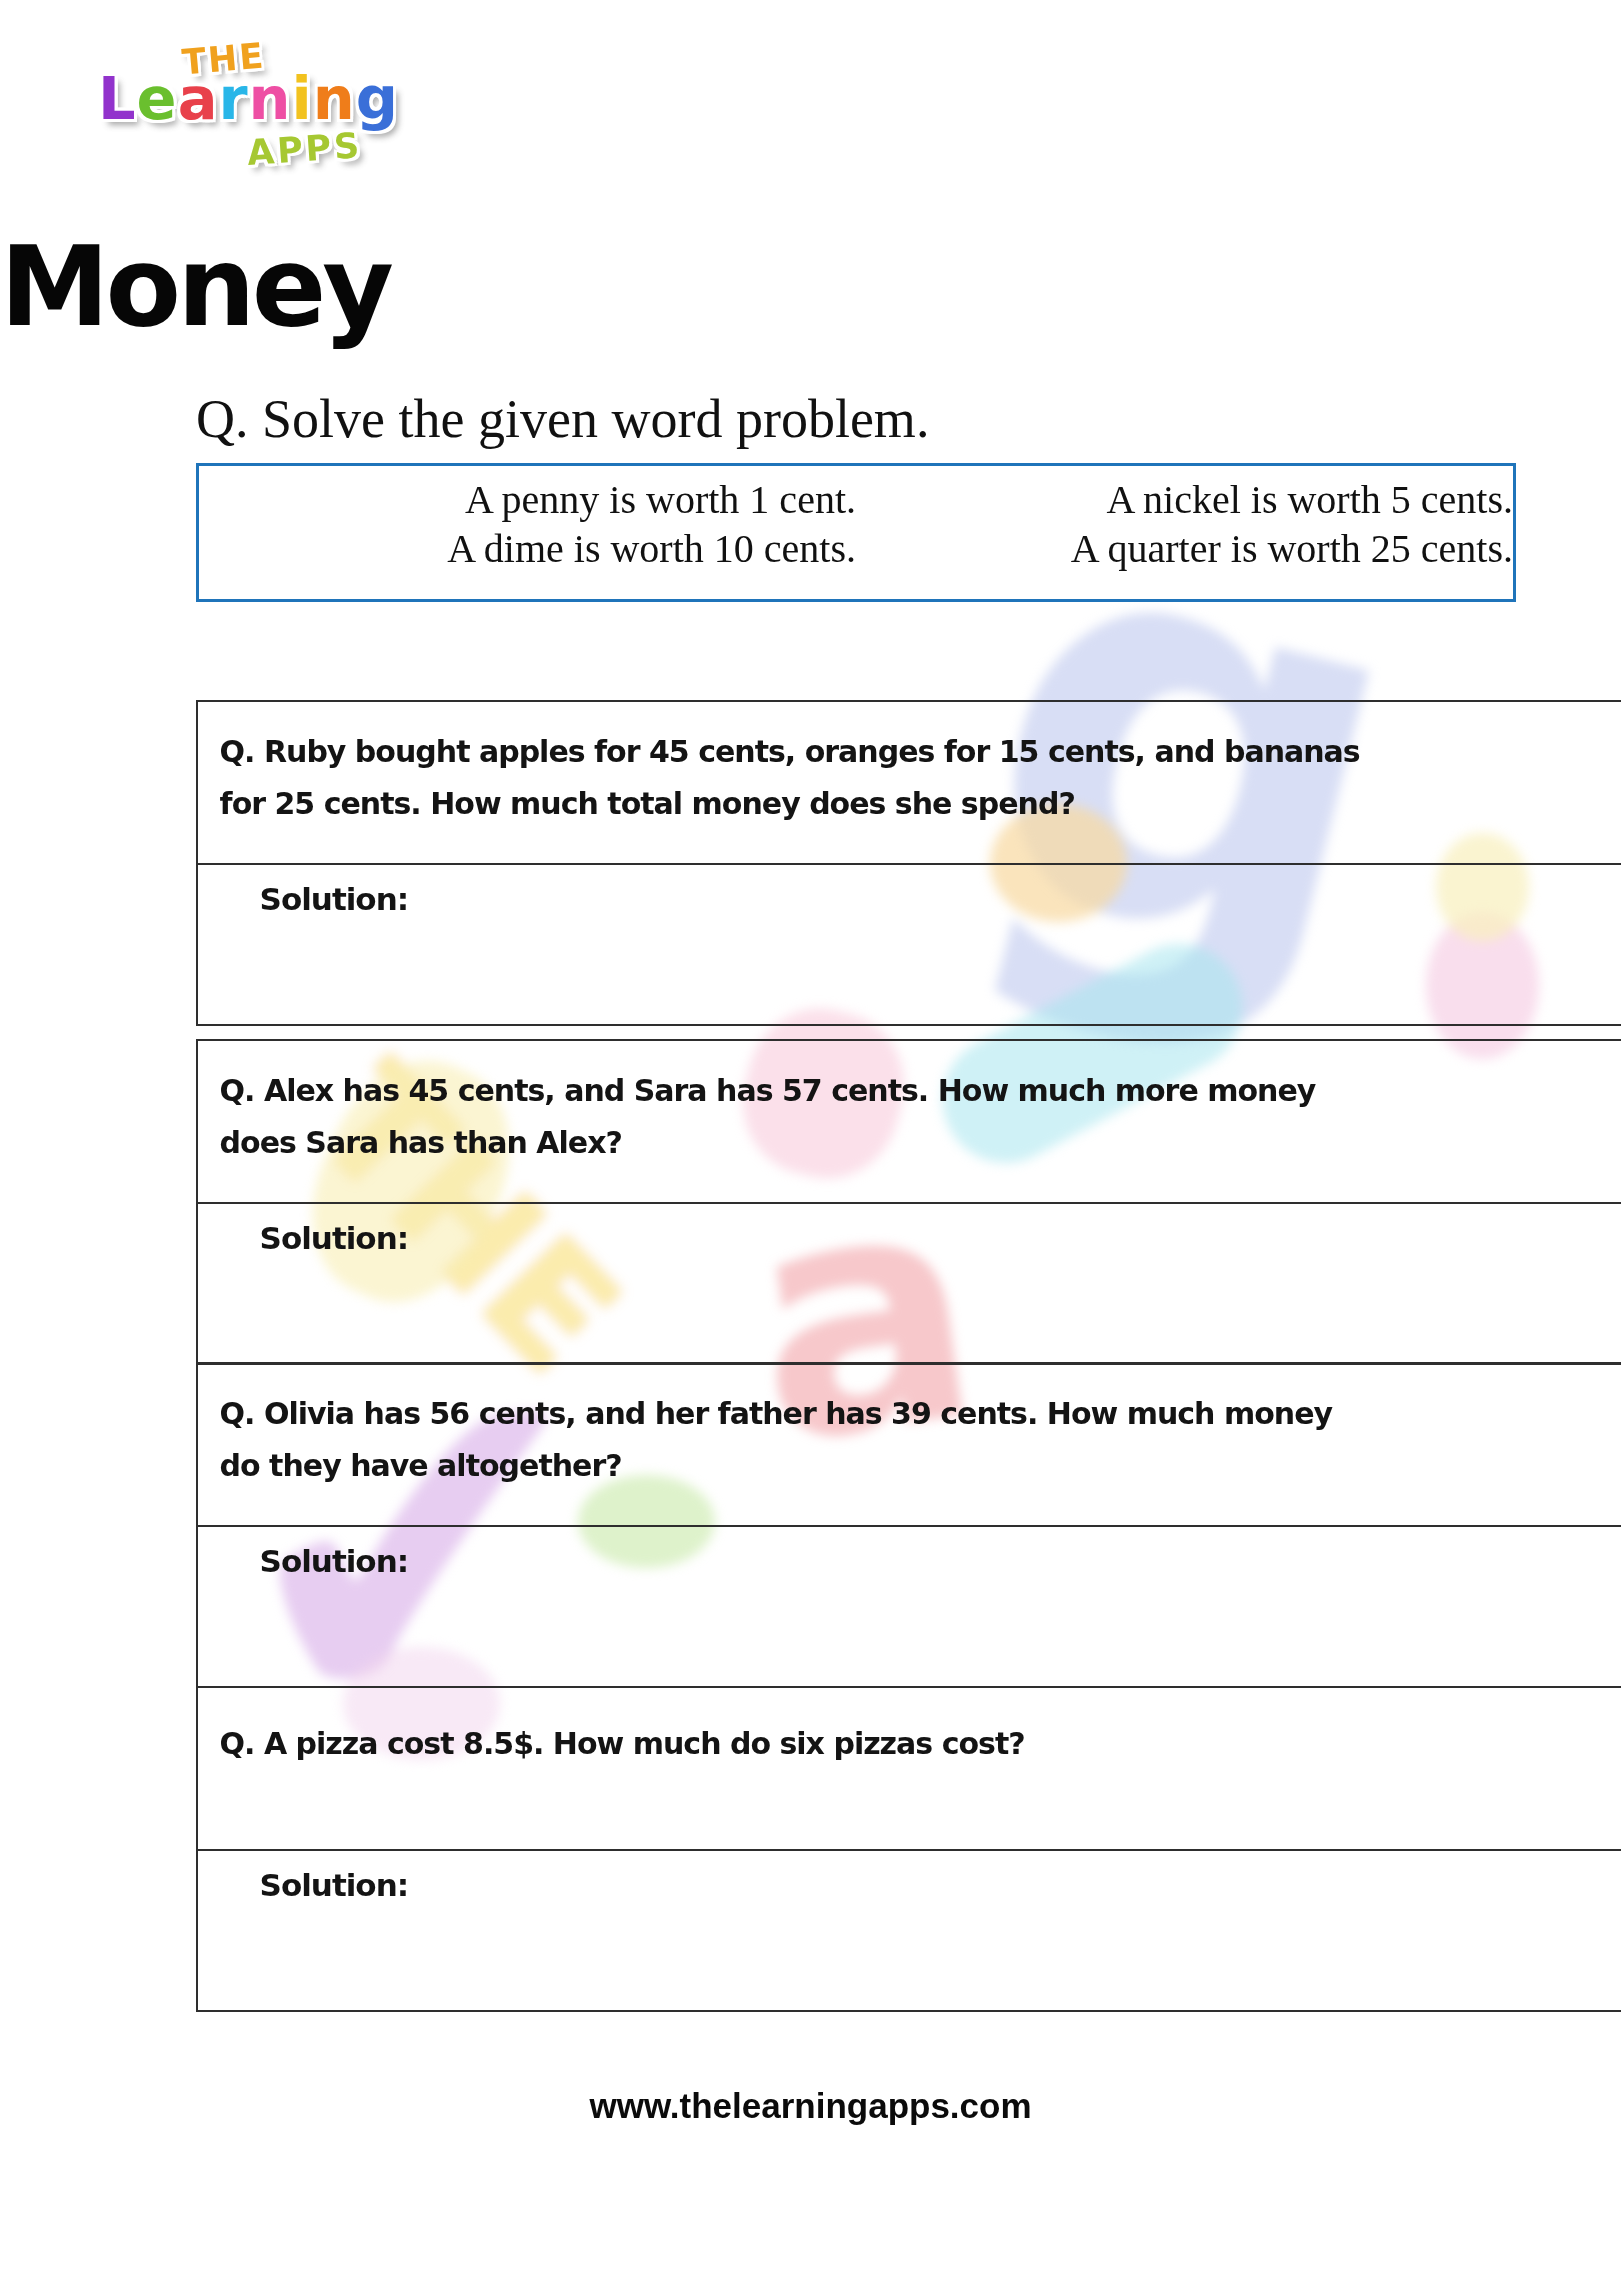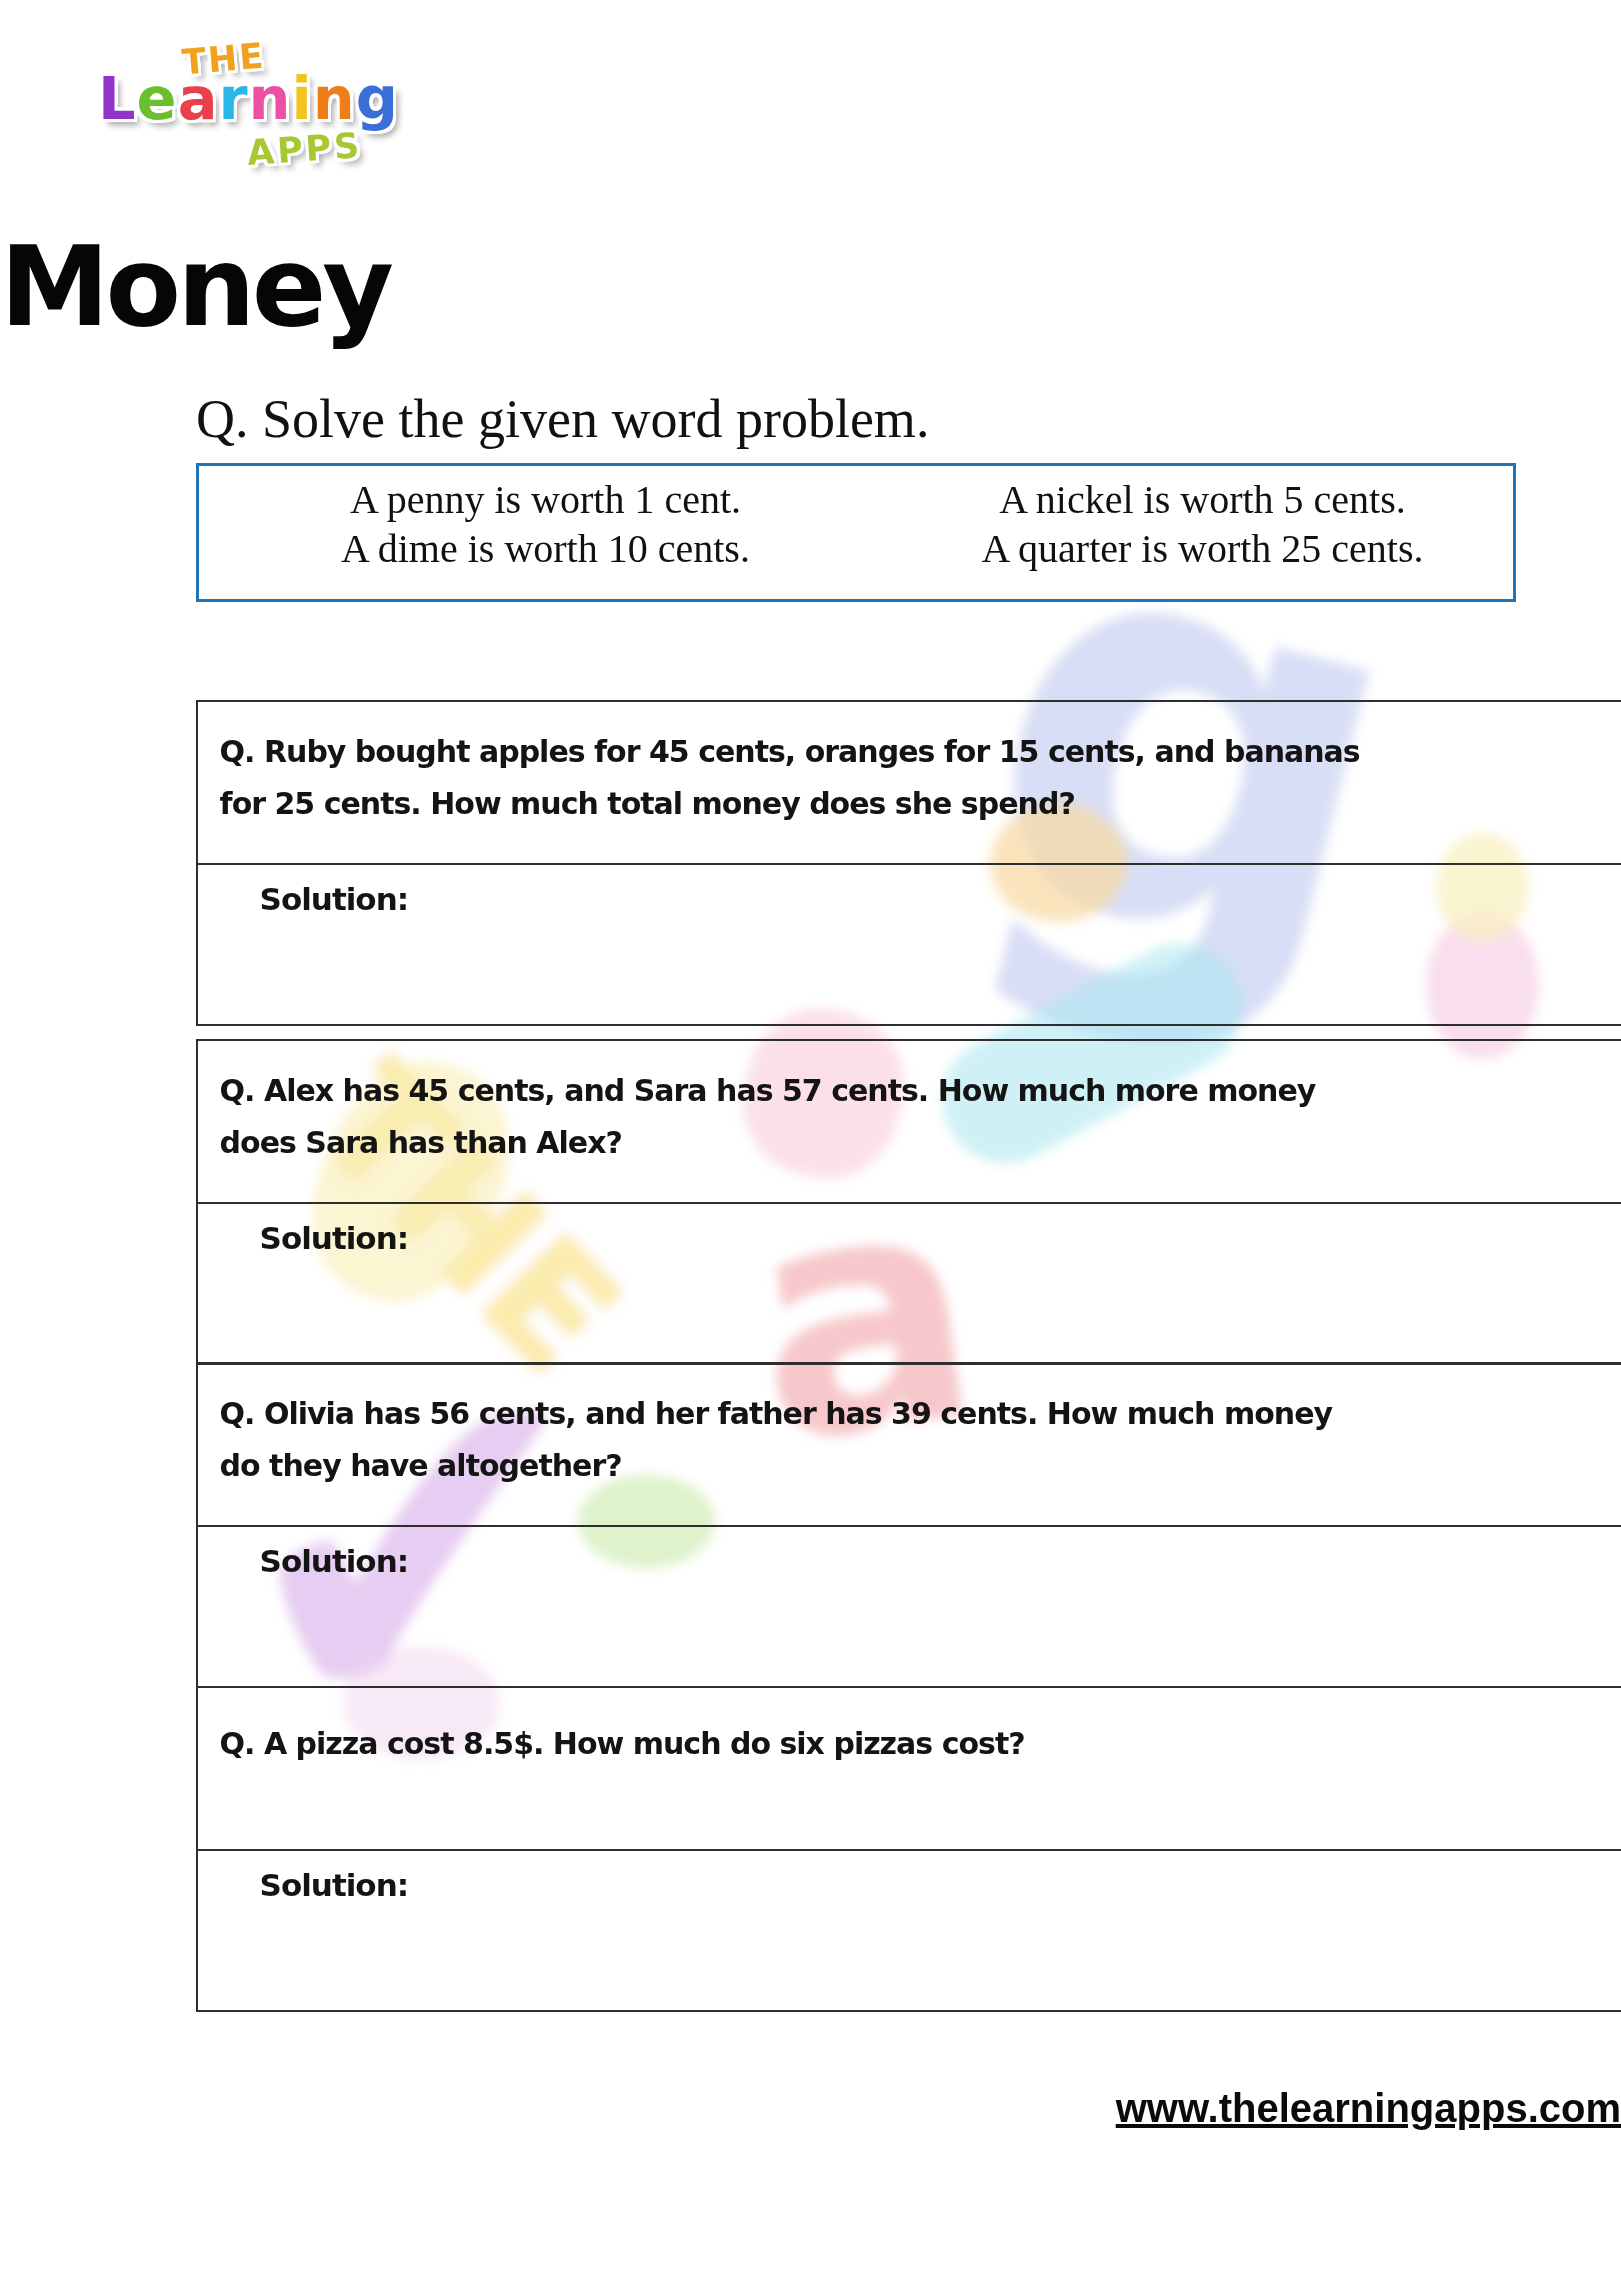--- a/index.html
+++ b/index.html
@@ -56,21 +56,21 @@
     font-family:"Liberation Serif", serif; font-size:54px; color:#111;
   }
 
   
   .info-box {
     position:absolute; left:196px; top:463px; width:1320px; height:139px;
     border:3.9px solid #1f74ba; background:transparent;
     display:flex; align-items:flex-start;
   }
   .info-col {
-    flex:1; text-align:center; padding-top:9.8px;
+    flex:1; text-align:right; padding-top:9.8px;
     font-family:"Liberation Serif", serif; font-size:40px; line-height:1.22; color:#111;margin-left:36px;
   }
 
   
   .qbox {
     position:absolute; left:196px; width:1492px;
     border:2.9px solid #2e2e2e; background:transparent;
   }
   .q-cell {
     height:163px; border-bottom:2.9px solid #2e2e2e;
@@ -81,23 +81,23 @@
   }
   .s-cell { height:159px; padding:15.7px 0 0 21.6px;margin-left:40px; }
   .s-label {
     font-family:"DejaVu Sans", sans-serif; font-weight:bold;
     font-size:31px; letter-spacing:-1px; color:#141414;
   }
   #questions .qbox:nth-child(4) .q-cell { padding-top:30px; }
 
   
   .footer {
-    position:absolute; left:0; right:0; top:2086px; text-align:right;
+    position:absolute; left:0; right:0; top:2086px; text-align:center;
     font-family:"Liberation Sans", sans-serif; font-weight:bold;
-    font-size:40px; color:#0b0b0b;text-decoration:underline;
+    font-size:35px; color:#0b0b0b;
   }
 </style>
 </head>
 <body>
 
 <div class="page">
 
   <div class="watermark">
     <div class="wm wm-g">g</div>
     <div class="wm wm-orange"></div>

